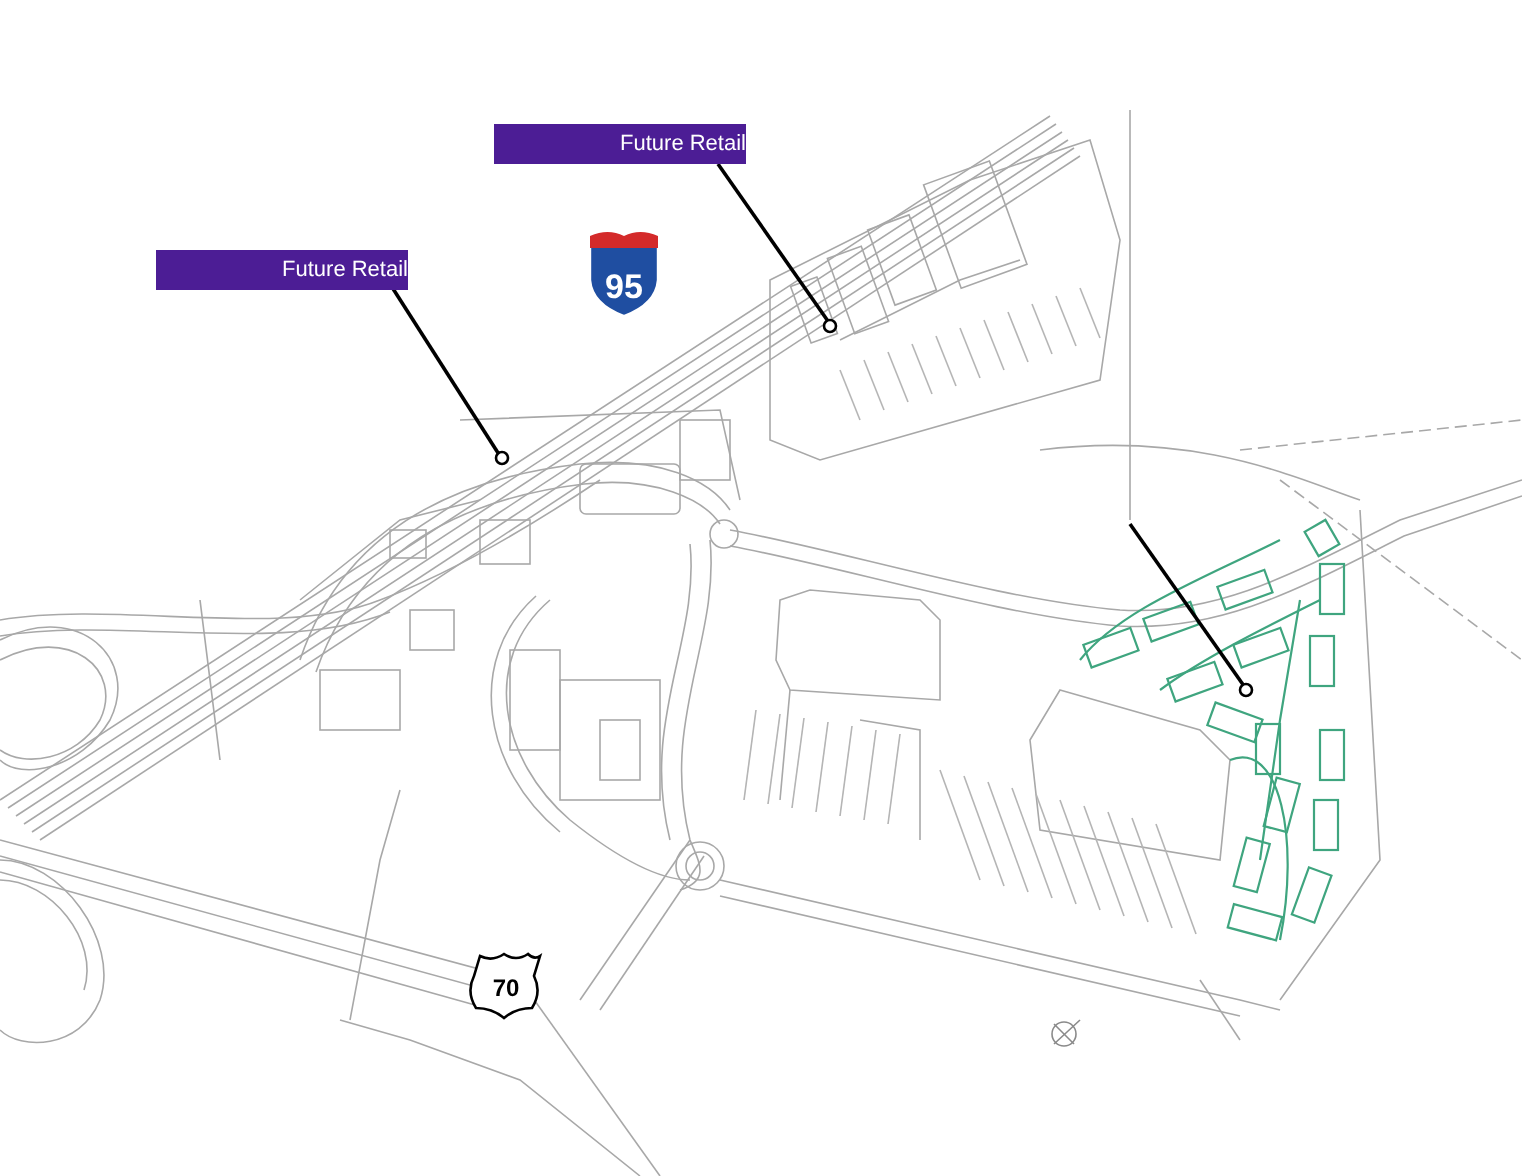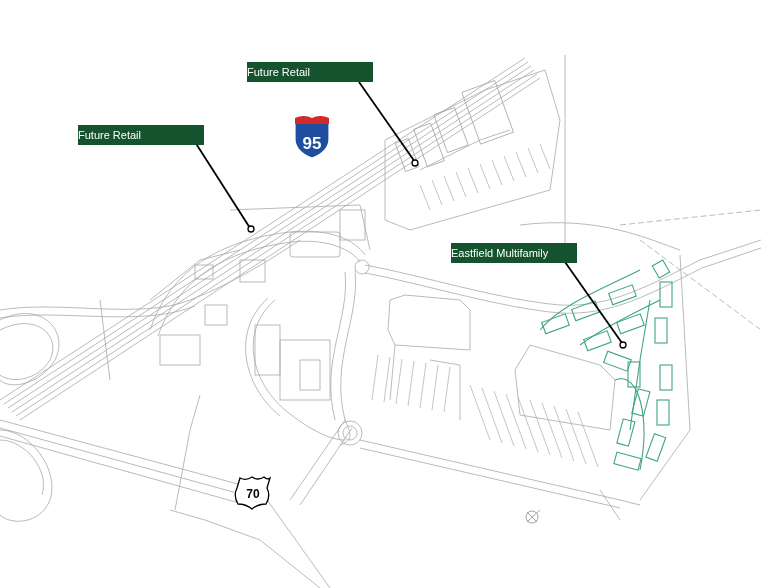--- a/index.html
+++ b/index.html
@@ -1,21 +1,21 @@
 <!DOCTYPE html>
 <html><head>
 <meta charset="utf-8">
 <style>
   html, body { margin:0; padding:0; background:#ffffff; }
   body { width:761px; height:588px; overflow:hidden; position:relative; font-family:"Liberation Sans", sans-serif; }
   #map { position:absolute; left:0; top:0; width:761px; height:588px; }
   .callout {
-    position:absolute; background:#14532d; color:#fff;
+    position:absolute; background:#4c1d95; color:#fff;
     font-family:"Liberation Sans", sans-serif; font-size:11px;
-    height:20px; line-height:20px; text-align:left; white-space:nowrap;
+    height:20px; line-height:20px; text-align:right; white-space:nowrap;
   }
   .shield-label { font-family:"Liberation Sans", sans-serif; font-weight:bold; }
 </style>
 </head>
 <body>
 
 <div id="map">
   <svg width="761" height="588" viewBox="0 0 761 588" xmlns="http://www.w3.org/2000/svg">
     <g fill="none" stroke="#a8a8a8" stroke-width="0.8">
 
@@ -185,14 +185,13 @@
     </g>
 
     <g>
       <path d="M240 478 Q 246 481 252 477 Q 258 481 264 477 Q 267 480 270 478 L 267 488 Q 271 496 266 504 Q 258 504 252 509 Q 246 504 238 504 Q 233 496 237 488 Z" fill="#fff" stroke="#000" stroke-width="1.3"></path>
       <text x="253" y="498" text-anchor="middle" class="shield-label" fill="#000" font-size="12">70</text>
     </g>
   </svg>
 
   <div class="callout" style="left:247px; top:62px; width:126px;">Future Retail</div>
   <div class="callout" style="left:78px; top:125px; width:126px;">Future Retail</div>
-  <div class="callout" style="left:451px; top:243px; width:126px;">Eastfield Multifamily</div>
 </div>
 
 </body></html>

